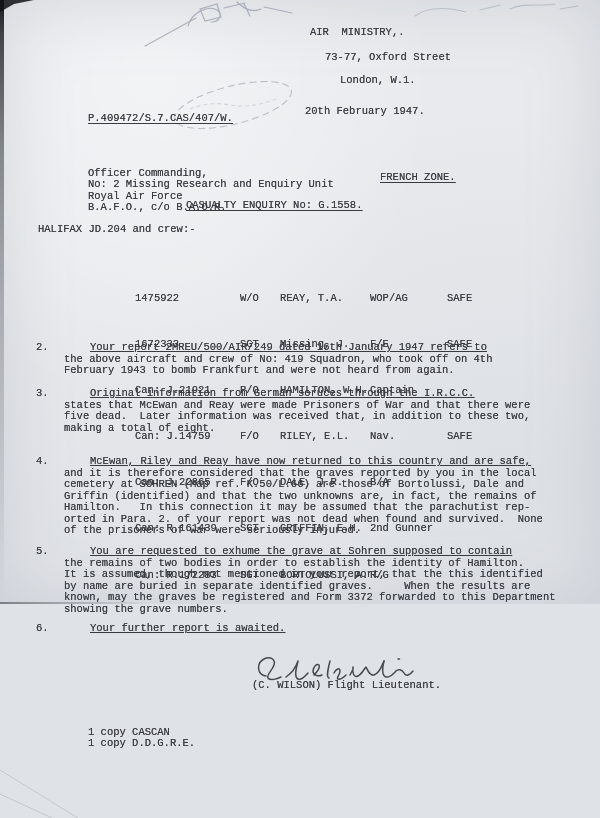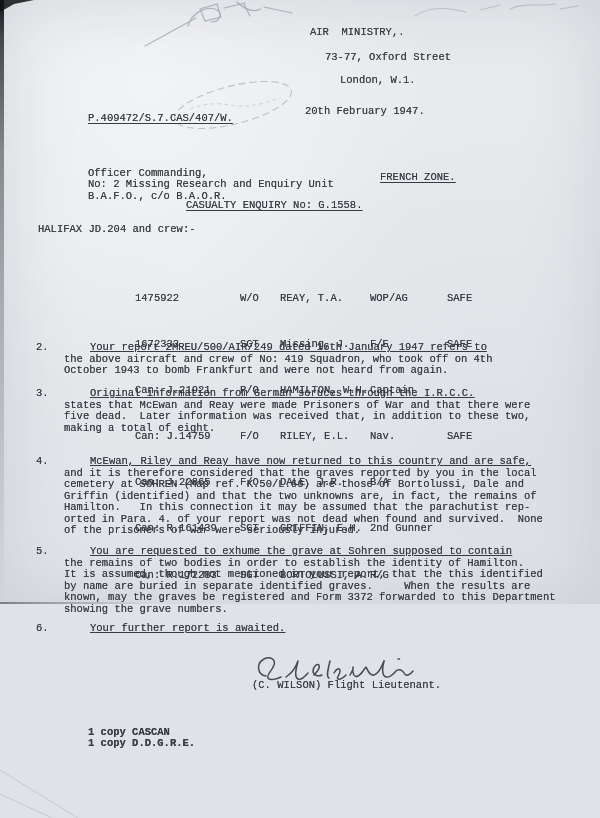--- a/index.html
+++ b/index.html
@@ -92,21 +92,21 @@
   </svg>
 
   <div class="abs ink" style="left:310px;top:27px;">AIR  MINISTRY,.</div>
   <div class="abs ink" style="left:325px;top:52px;">73-77, Oxford Street</div>
   <div class="abs ink" style="left:340px;top:75px;">London, W.1.</div>
   <div class="abs ink" style="left:305px;top:106px;">20th February 1947.</div>
   <div class="abs ink u" style="left:88px;top:113px;text-align:center;">P.409472/S.7.CAS/407/W.</div>
 
   <div class="abs ink" style="left:88px;top:133px;">
     
-  <div>Officer Commanding,</div><div>No: 2 Missing Research and Enquiry Unit</div><div>B.A.F.O., c/o B.A.O.R.</div></div>
+  <div>Officer Commanding,</div><div>No: 2 Missing Research and Enquiry Unit</div><div>Royal Air Force</div><div>B.A.F.O., c/o B.A.O.R.</div></div>
   <div class="abs ink u" style="left:380px;top:172px;">FRENCH ZONE.</div>
 
   <div class="abs ink u" style="left:186px;top:200px;">CASUALTY ENQUIRY No: G.1558.</div>
 
   <div class="abs ink" style="left:38px;top:224px;">HALIFAX JD.204 and crew:-</div>
 
   <div class="abs ink" style="left:135px;top:247px;width:430px;">
     
   
       <div class="crew-row">
@@ -165,21 +165,21 @@
         <span></span>
       </div>
     </div>
 
   <div class="para ink" style="left:36px;top:342px;width:540px;">
     <div class="para-num">2.</div>
     <div class="lines">
 
     <div>Your report 2MREU/500/AIR/249 dated 16th January 1947 refers to</div>
         <div>the above aircraft and crew of No: 419 Squadron, who took off on 4th</div>
-        <div>October 1943 to bomb Frankfurt and were not heard from again.</div>
+        <div>February 1943 to bomb Frankfurt and were not heard from again.</div>
       </div>
   </div>
 
   <div class="para ink" style="left:36px;top:388px;width:540px;">
     <div class="para-num">3.</div>
     <div class="lines">
 
     <div>Original information from German soruces through the I.R.C.C.</div>
         <div>states that McEwan and Reay were made Prisoners of War and that there were</div>
         <div>five dead.  Later information was received that, in addition to these two,</div>
@@ -189,21 +189,21 @@
 
   <div class="para ink" style="left:36px;top:456px;width:540px;">
     <div class="para-num">4.</div>
     <div class="lines">
 
     <div>McEwan, Riley and Reay have now returned to this country and are safe,</div>
         <div>and it is therefore considered that the graves reported by you in the local</div>
         <div>cemetery at SOHREN (Map ref. K.50/L.66) are those of Bortolussi, Dale and</div>
         <div>Griffin (identified) and that the two unknowns are, in fact, the remains of</div>
         <div>Hamilton.   In this connection it may be assumed that the parachutist rep-</div>
-        <div>orted in Para. 4. of your report was not dead when found and survived.  None</div>
+        <div>orted in Para. 2. of your report was not dead when found and survived.  None</div>
         <div>of the prisoners of war were seriously injured.</div>
       </div>
   </div>
 
   <div class="para ink" style="left:36px;top:546px;width:540px;">
     <div class="para-num">5.</div>
     <div class="lines">
 
     <div>You are requested to exhume the grave at Sohren supposed to contain</div>
         <div>the remains of two bodies in order to establish the identity of Hamilton.</div>
@@ -229,17 +229,17 @@
       <path d="M62 23 C66 19 68 15 67 13 C65 11 61 15 61 19 C61 23 66 25 70 23"></path>
       <path d="M78 9 C76 17 74 25 77 26"></path>
       <path d="M82 21 C84 17 88 15 88 19 C88 23 84 26 86 27 C88 28 92 25 94 23"></path>
       <path d="M98 23 C100 19 102 17 101 15 C100 21 102 26 106 24 C110 22 112 17 114 15 C116 19 118 24 122 23 C128 21 130 13 132 9"></path>
       <path d="M132 9 C130 17 130 24 134 25 C138 26 142 21 144 19 C146 17 150 17 152 21 C154 25 158 23 161 19"></path>
       <path d="M146 7 L147.5 7"></path>
     </g>
   </svg>
   <div class="abs ink" style="left:252px;top:680px;">(C. WILSON) Flight Lieutenant.</div>
 
-  <div class="abs ink" style="left:88px;top:692px;font-weight:bold;">
+  <div class="abs ink" style="left:88px;top:692px;">
     
   <div>1 copy CASCAN</div><div>1 copy D.D.G.R.E.</div></div>
 
 </div>
 
 </body></html>

